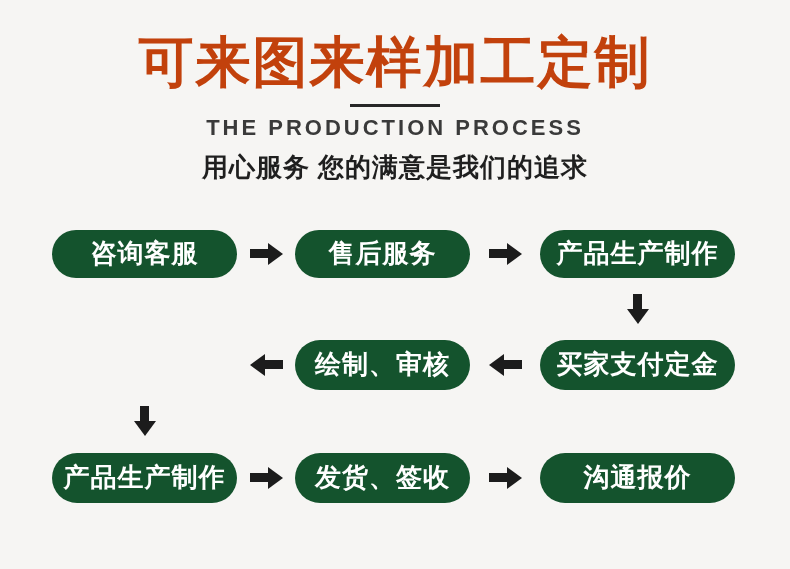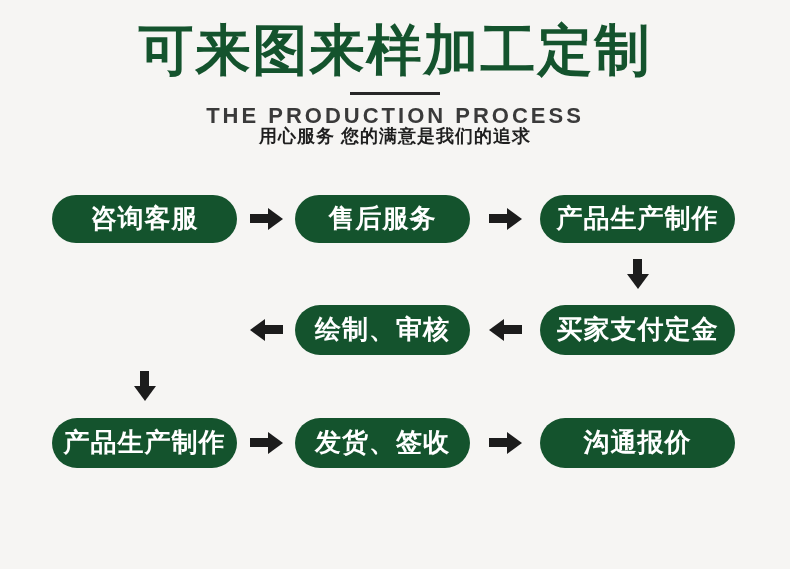--- a/index.html
+++ b/index.html
@@ -2,29 +2,29 @@
 <html><head>
 <meta charset="utf-8">
 <style>
   html,body{margin:0;padding:0;background:#ffffff;}
   .canvas{
     position:relative;width:790px;height:569px;background:#f6f5f3;
     font-family:"Liberation Sans","DejaVu Sans",sans-serif;overflow:hidden;
   }
   .header{text-align:center;}
   .title{
-    margin:0;padding-top:22px;font-size:55px;line-height:1.05;
-    font-weight:900;color:#14532d;letter-spacing:2px;
+    margin:12px;padding-top:22px;font-size:55px;line-height:1.05;
+    font-weight:900;color:#c2410c;letter-spacing:2px;
   }
   .divider{width:90px;height:3px;background:#262626;margin:12px auto 10px auto;}
   .subtitle{
     font-size:22px;line-height:1;font-weight:600;color:#3a3a3a;letter-spacing:3px;
   }
   .tagline{
-    font-size:18px;line-height:1;font-weight:700;
+    margin-top:15px;font-size:26px;line-height:1;font-weight:700;
     color:#1f1f1f;letter-spacing:1px;
   }
   .flow{
     display:grid;
     grid-template-columns:185px 58px 175px 70px 195px;
     grid-template-rows:48px 62px 50px 63px 50px;
     margin:50px 0 0 52px;
   }
   .pill{
     background:#14532d;border-radius:25px;color:#ffffff;

